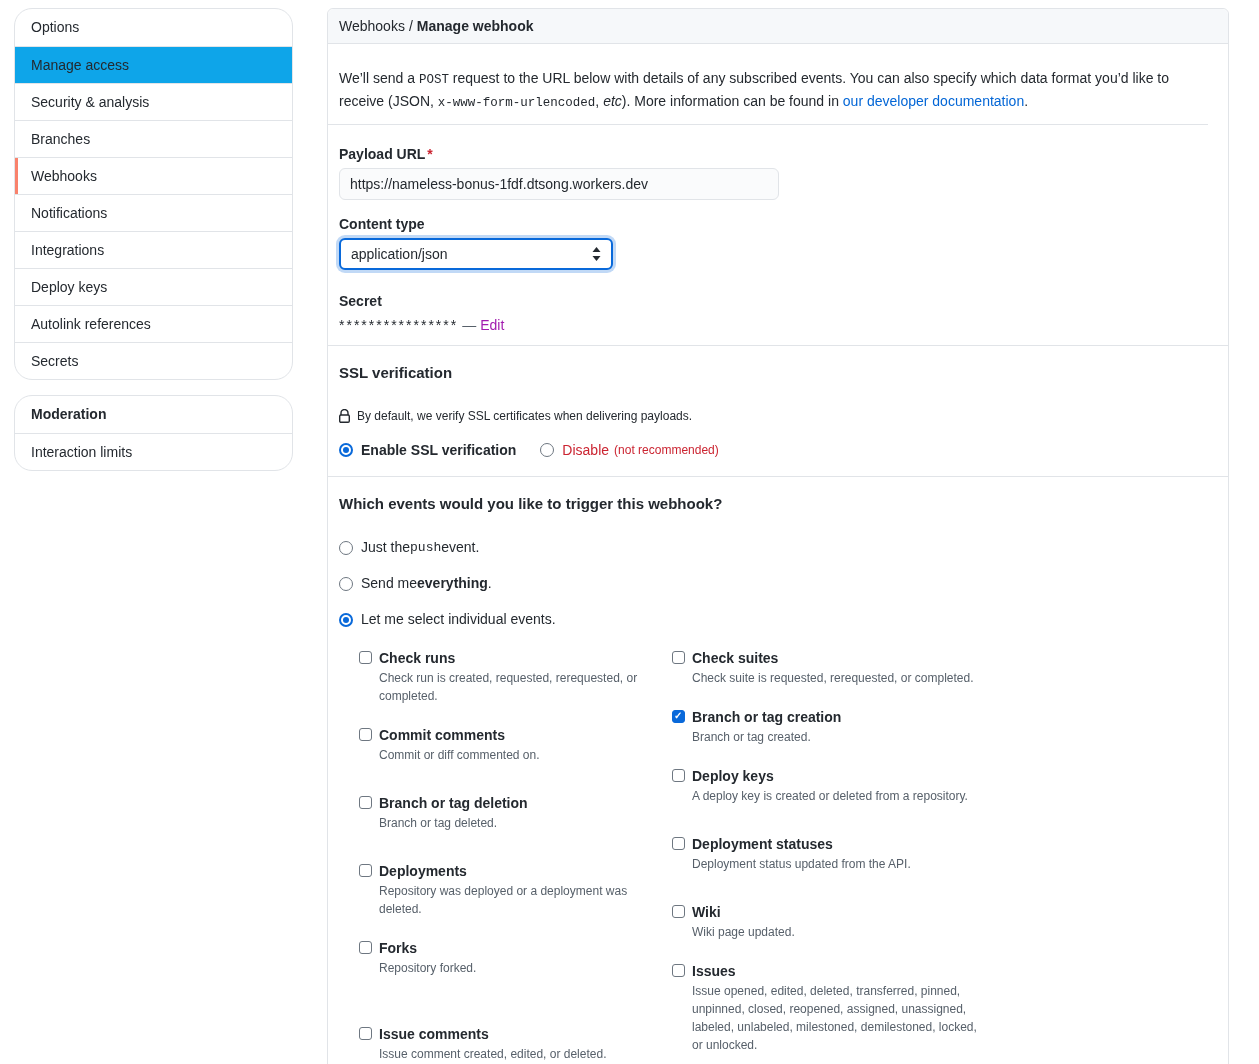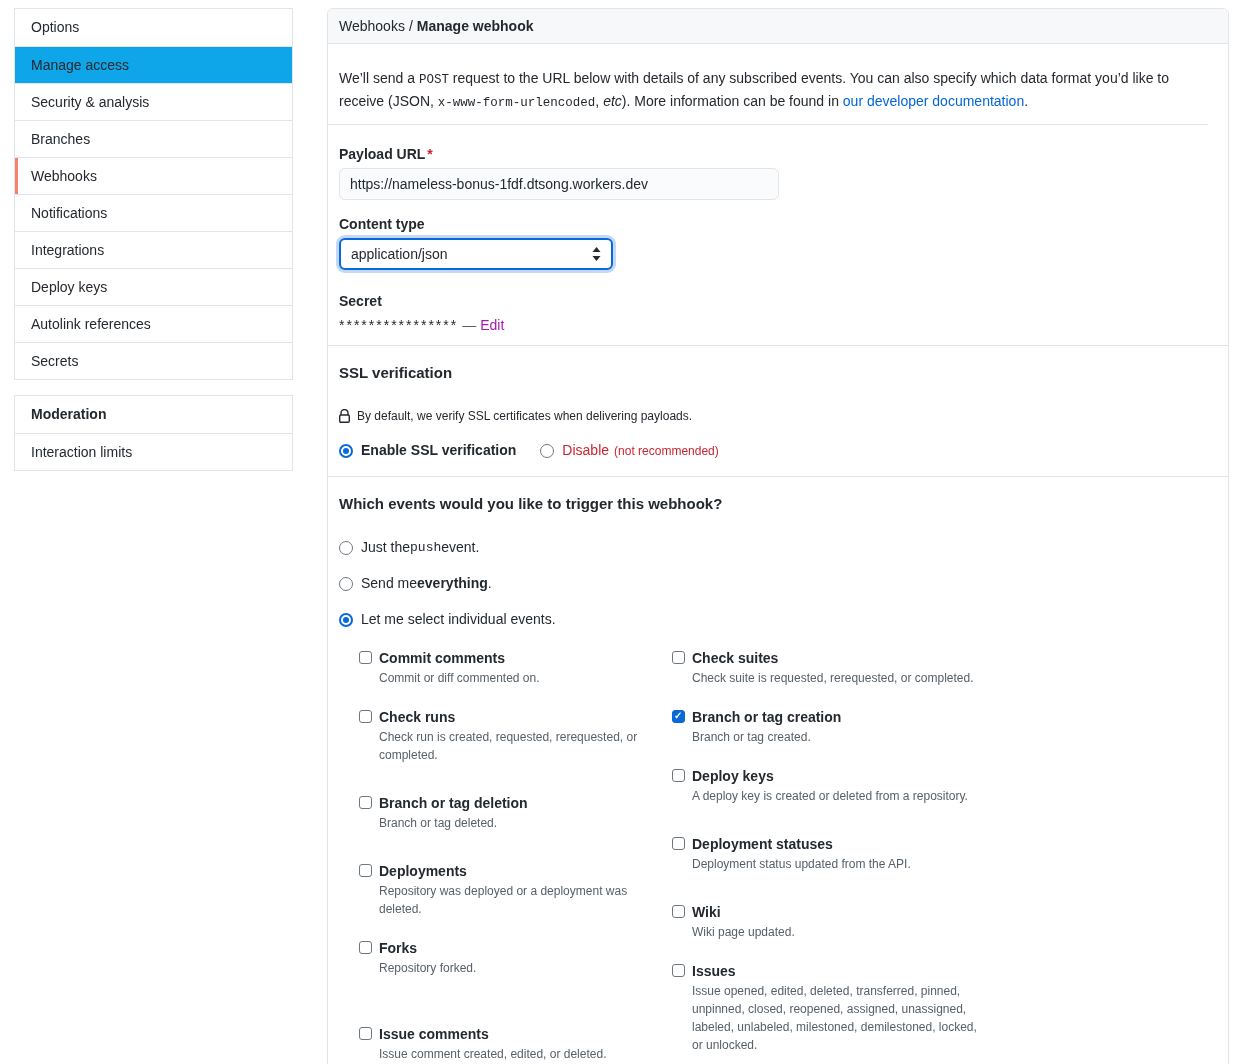--- a/index.html
+++ b/index.html
@@ -7,21 +7,21 @@
   body {
     width:1259px; height:1064px; overflow:hidden; position:relative;
     background:#ffffff; color:#24292f;
     font-family:"Liberation Sans", sans-serif; font-size:14px;
   }
   a { text-decoration:none; cursor:pointer; }
   code { font-family:"Liberation Mono","DejaVu Sans Mono",monospace; font-size:12.5px; }
 
   
   .sidebar { position:absolute; left:14px; top:8px; width:279px; }
-  .nav-box { border:1px solid #e1e4e8; border-radius:0; background:#fff; overflow:hidden; }
+  .nav-box { border:1px solid #e1e4e8; border-radius:18px; background:#fff; overflow:hidden; }
   .nav-box + .nav-box { margin-top:15px; }
   .nav-item {
     height:37px; line-height:37px; padding-left:16px; font-size:14px;
     border-top:1px solid #e1e4e8; cursor:pointer; color:#24292f;
   }
   .nav-item:first-child { border-top:none; }
   .nav-item.highlighted { background:#0ea5e9; }
   .nav-item.active { box-shadow:inset 3px 0 0 #f9826c; }
   .nav-item.header { font-weight:bold; cursor:default; }
 
@@ -68,21 +68,21 @@
   }
   .secret-row { margin-top:8px; padding-bottom:12px; font-size:14px; }
   .secret-mask { letter-spacing:2px; }
   .secret-sep { color:#57606a; margin:0 4px; }
   .edit-link { color:#a21caf; }
 
   
   .section-h { font-size:15px; font-weight:bold; margin-top:18px; height:20px; }
   .ssl-note { margin-top:22px; height:20px; display:flex; align-items:center; gap:7px; font-size:12px; }
   .ssl-radios { margin-top:16px; padding-bottom:18px; display:flex; align-items:center; gap:24px; }
-  .radio-pair { display:flex; align-items:flex-end; }
+  .radio-pair { display:flex; align-items:center; }
   .radio {
     width:14px; height:14px; border:1px solid #6e7781; border-radius:50%;
     background:#fff; margin-right:8px; flex:0 0 auto; position:relative;
   }
   .radio.checked { border:2px solid #0969da; }
   .radio.checked::after {
     content:""; position:absolute; left:2px; top:2px; right:2px; bottom:2px;
     border-radius:50%; background:#0969da;
   }
   .bold-label { font-weight:bold; }
@@ -218,27 +218,27 @@
 
     <div class="event-radio er-3">
       <span class="radio checked"></span>
       <span>Let me select individual events.</span>
     </div>
 
     <div class="checkbox-cols">
       <div class="col col-left">
         <div class="event-item">
           <span class="checkbox"></span>
+          <div class="event-title">Check runs</div>
+          <div class="event-desc">Check run is created, requested, rerequested, or completed.</div>
+        </div>
+        <div class="event-item">
+          <span class="checkbox"></span>
           <div class="event-title">Commit comments</div>
           <div class="event-desc">Commit or diff commented on.</div>
-        </div>
-        <div class="event-item">
-          <span class="checkbox"></span>
-          <div class="event-title">Check runs</div>
-          <div class="event-desc">Check run is created, requested, rerequested, or completed.</div>
         </div>
         <div class="event-item">
           <span class="checkbox"></span>
           <div class="event-title">Branch or tag deletion</div>
           <div class="event-desc">Branch or tag deleted.</div>
         </div>
         <div class="event-item">
           <span class="checkbox"></span>
           <div class="event-title">Deployments</div>
           <div class="event-desc">Repository was deployed or a deployment was deleted.</div>

